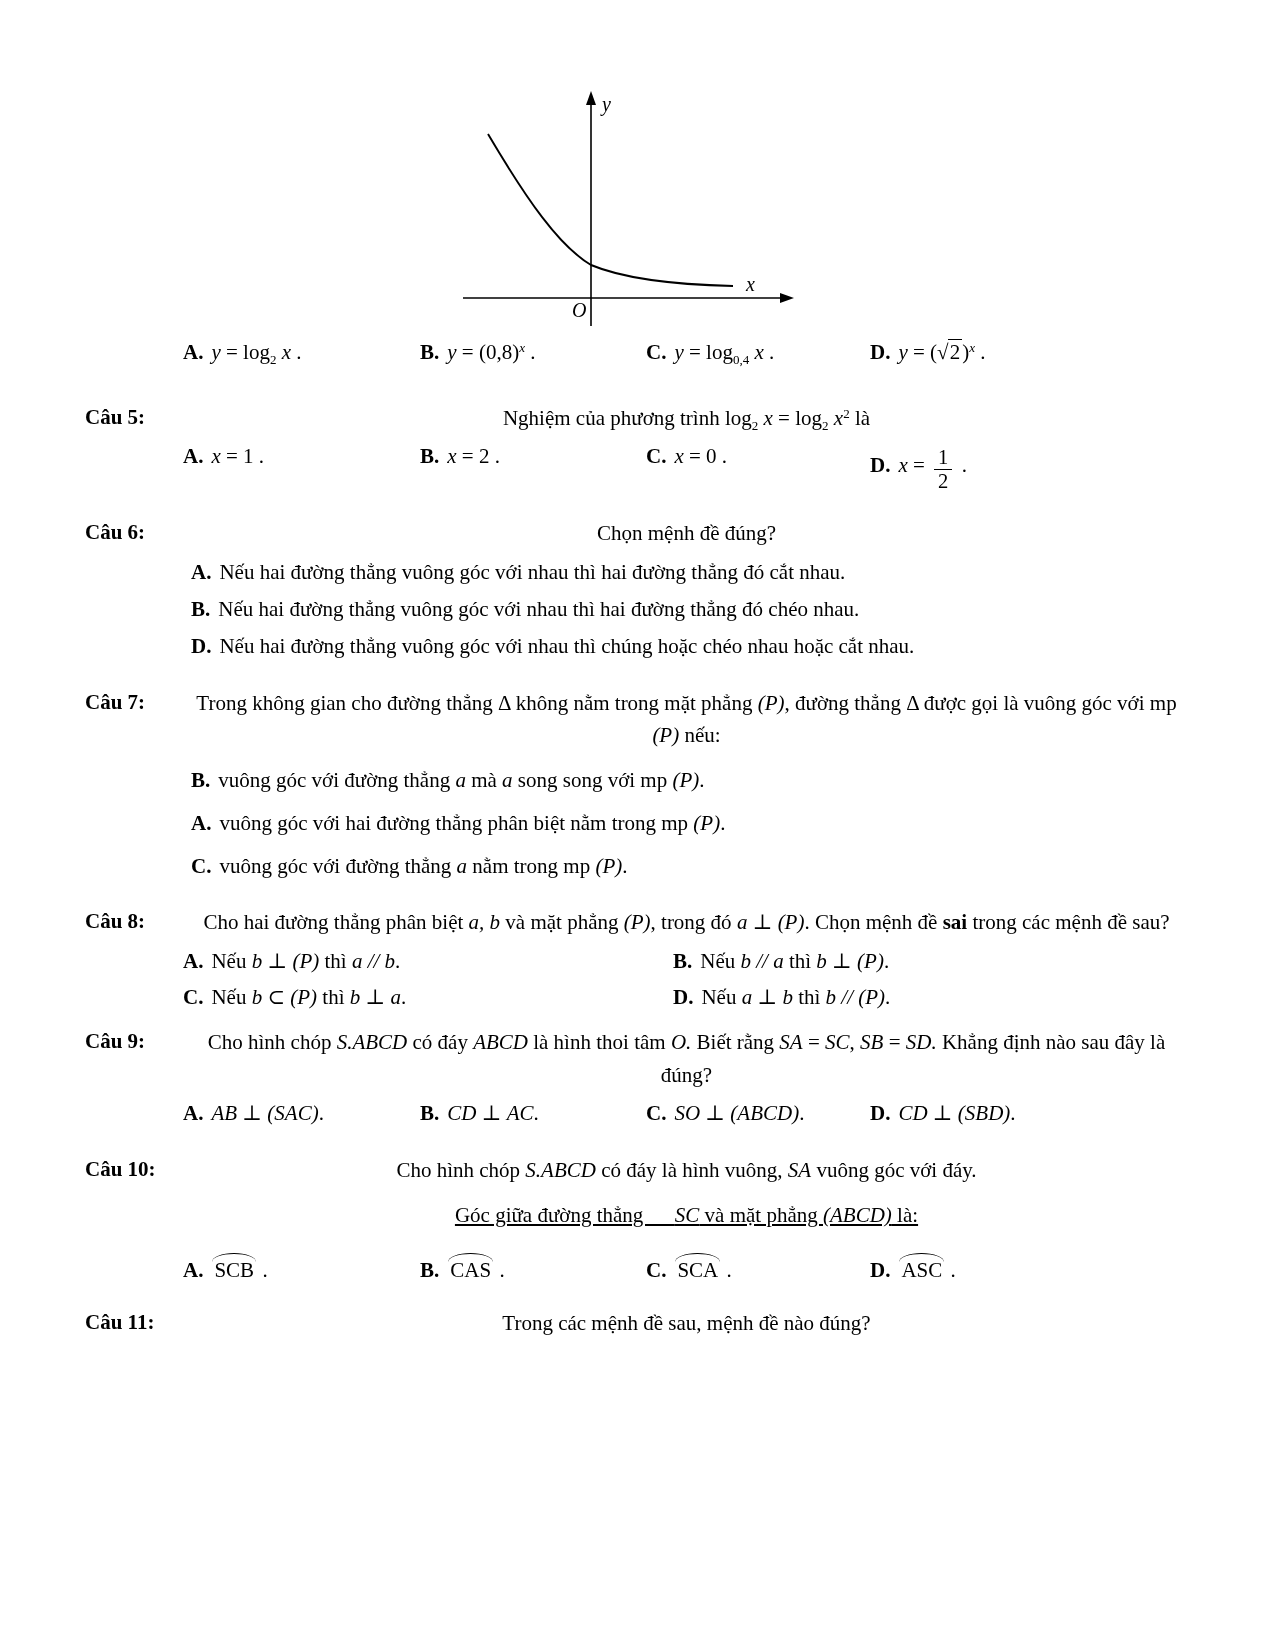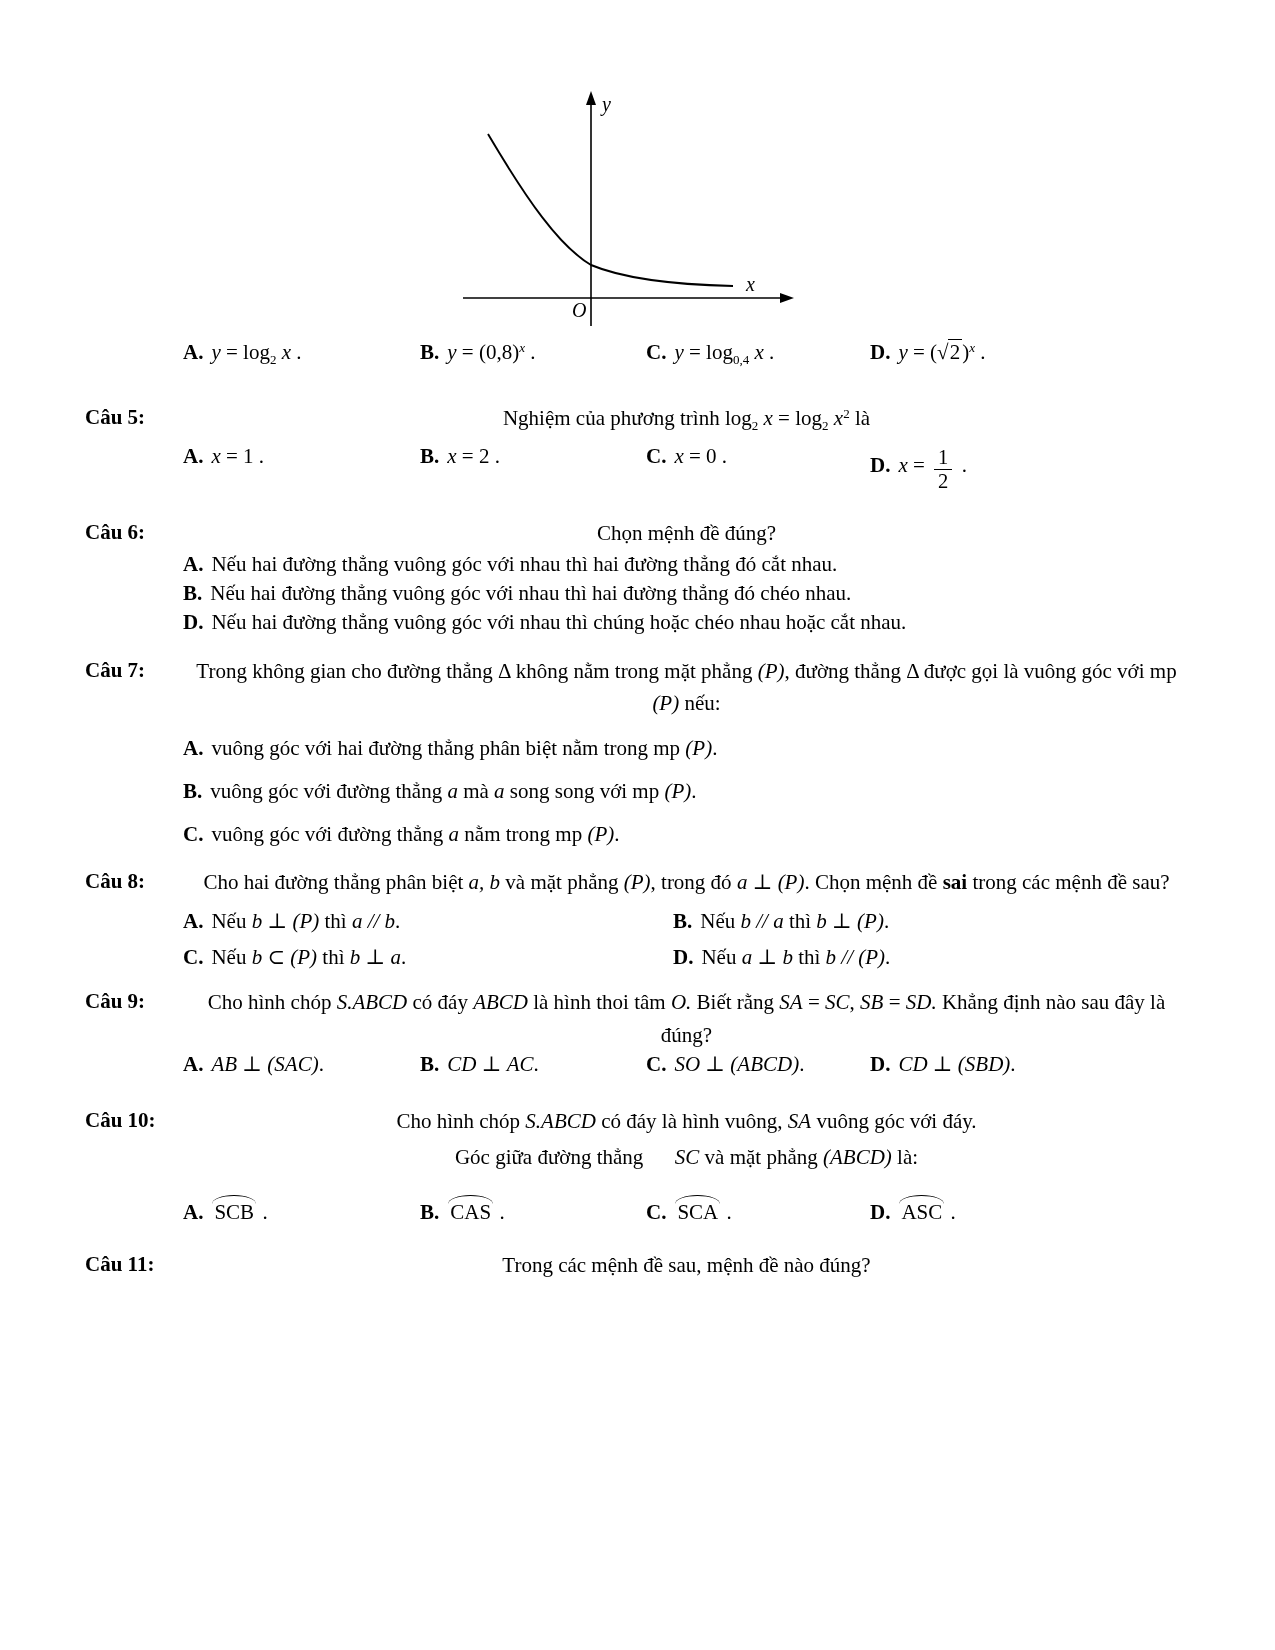--- a/index.html
+++ b/index.html
@@ -13,21 +13,21 @@
   .graph-figure{margin:88px 0 0 370px; width:340px; height:240px;}
   .glabel{font-style:italic; font-size:20px; font-family:"Liberation Serif","DejaVu Serif",serif;}
   
   .question{display:flex; align-items:flex-start;}
   .qlabel{flex:0 0 98px; font-weight:bold; line-height:1.5;}
   .qbody{flex:1; min-width:0;}
   .qtitle{margin:0; line-height:1.55;text-align:center;}
   .letter{font-weight:bold; margin-right:8px;}
   .opt-row{display:grid; grid-template-columns:237px 226px 224px 1fr;}
   .opt-row.cols2{grid-template-columns:490px 1fr;}
-  .optline{margin:0; line-height:1.38;}
+  .optline{margin:8px; line-height:1.38;}
   .opt{white-space:nowrap;}
   
   .mi{font-style:italic;}
   .mr{font-style:normal;}
   .mb{font-weight:bold;}
   .msub{font-size:0.62em; vertical-align:-0.38em;}
   .msup{font-size:0.62em; vertical-align:0.55em;}
   .msup.mi{font-style:italic;}
   .msqrt{white-space:nowrap;}
   .mrad{font-style:normal;}
@@ -38,22 +38,22 @@
   .mden{border-top:1.3px solid #000;}
   .marc{position:relative; padding:0 3px; display:inline-block;text-align:center;}
   .marc::before{content:""; position:absolute; left:1px; right:1px; top:-5px; height:8px;
     border-top:1.8px solid #000; border-radius:50% 50% 0 0 / 100% 100% 0 0;}
   
   #q4row{margin:12px 0 0 98px;}
   #q5{margin-top:34px;} #q5 .opt-row{margin-top:8px;}
   #q6{margin-top:26px;}
   #q7{margin-top:18px;} #q7 .optline{margin-top:14px; line-height:1.4;}
   #q8{margin-top:16px;} #q8 .opt-row{margin-top:11px;}
-  #q9{margin-top:16px;} #q9 .opt-row{}
-  #q10{margin-top:28px;} #q10 .subtitle{margin-top:4px;} #q10 .opt-row{margin-top:20px; padding-top:6px;}
+  #q9{margin-top:16px;} #q9 .opt-row{margin-top:9px;}
+  #q10{margin-top:28px;} #q10 .subtitle{margin-top:13px;text-decoration:underline;} #q10 .opt-row{margin-top:20px; padding-top:6px;}
   #q11{margin-top:24px;}
 </style>
 </head>
 <body>
 
 <main class="page">
 
   <figure class="graph-figure" style="margin-left:370px;">
     <svg width="340" height="240" viewBox="0 0 340 240">
       <line x1="136" y1="12" x2="136" y2="238" stroke="#000" stroke-width="1.6"></line>
@@ -97,22 +97,22 @@
       <p class="optline"><span class="letter">A.</span><span class="math"><span class="mr">Nếu hai đường thẳng vuông góc với nhau thì hai đường thẳng đó cắt nhau.</span></span></p>
       <p class="optline"><span class="letter">B.</span><span class="math"><span class="mr">Nếu hai đường thẳng vuông góc với nhau thì hai đường thẳng đó chéo nhau.</span></span></p>
       <p class="optline"><span class="letter">D.</span><span class="math"><span class="mr">Nếu hai đường thẳng vuông góc với nhau thì chúng hoặc chéo nhau hoặc cắt nhau.</span></span></p>
     </div>
   </section>
 
   <section id="q7" class="question">
     <div class="qlabel">Câu 7:</div>
     <div class="qbody">
       <p class="qtitle"><span class="mr">Trong không gian cho đường thẳng Δ không nằm trong mặt phẳng </span><span class="mi">(P)</span><span class="mr">, đường thẳng Δ được gọi là vuông góc với mp </span><span class="mi">(P)</span><span class="mr"> nếu:</span></p>
+      <p class="optline"><span class="letter">B.</span><span class="math"><span class="mr">vuông góc với đường thẳng </span><span class="mi">a</span><span class="mr"> mà </span><span class="mi">a</span><span class="mr"> song song với mp </span><span class="mi">(P)</span><span class="mr">.</span></span></p>
       <p class="optline"><span class="letter">A.</span><span class="math"><span class="mr">vuông góc với hai đường thẳng phân biệt nằm trong mp </span><span class="mi">(P)</span><span class="mr">.</span></span></p>
-      <p class="optline"><span class="letter">B.</span><span class="math"><span class="mr">vuông góc với đường thẳng </span><span class="mi">a</span><span class="mr"> mà </span><span class="mi">a</span><span class="mr"> song song với mp </span><span class="mi">(P)</span><span class="mr">.</span></span></p>
       <p class="optline"><span class="letter">C.</span><span class="math"><span class="mr">vuông góc với đường thẳng </span><span class="mi">a</span><span class="mr"> nằm trong mp </span><span class="mi">(P)</span><span class="mr">.</span></span></p>
     </div>
   </section>
 
   <section id="q8" class="question">
     <div class="qlabel">Câu 8:</div>
     <div class="qbody">
       <p class="qtitle"><span class="mr">Cho hai đường thẳng phân biệt </span><span class="mi">a, b</span><span class="mr"> và mặt phẳng </span><span class="mi">(P)</span><span class="mr">, trong đó </span><span class="mi">a</span><span class="mr"> ⊥ </span><span class="mi">(P)</span><span class="mr">. Chọn mệnh đề </span><span class="mb">sai</span><span class="mr"> trong các mệnh đề sau?</span></p>
       <div class="opt-row cols2">
         <span class="opt"><span class="letter">A.</span><span class="math"><span class="mr">Nếu </span><span class="mi">b</span><span class="mr"> ⊥ </span><span class="mi">(P)</span><span class="mr"> thì </span><span class="mi">a // b</span><span class="mr">.</span></span></span>

